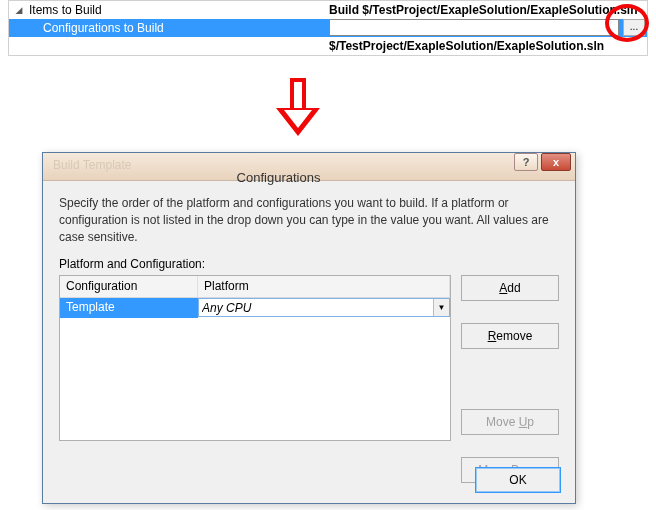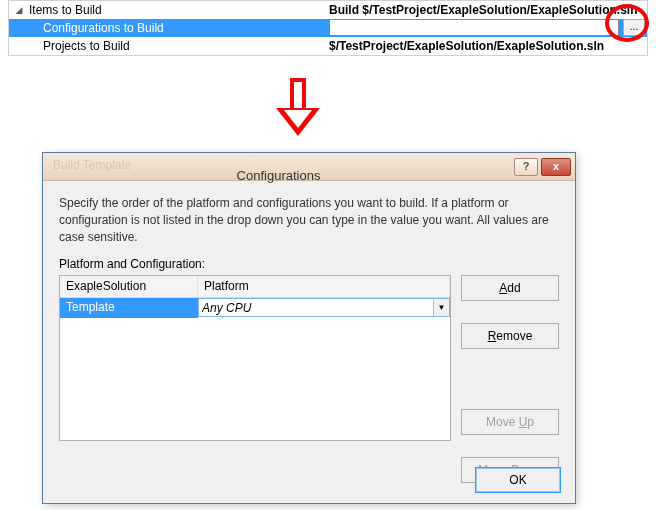--- a/index.html
+++ b/index.html
@@ -87,21 +87,21 @@
     left: 42px; top: 152px;
     width: 534px; height: 352px;
     border: 1px solid #5a7ca0;
     background: #f0f0f0;
     box-shadow: 2px 2px 8px rgba(0,0,0,0.2);
   }
   .titlebar {
     height: 28px;
     background: linear-gradient(#f6e9db, #e8d3bd);
     border-bottom: 1px solid #c8b8a5;
-    display: flex; align-items: center;
+    display: flex; 
     position: relative;
   }
   .titlebar-title {
     flex: 1; text-align: center; font-size: 13px; color: #333; margin-top: 17px;
   }
   .titlebar-ghost {
     position: absolute; left: 10px; top: 5px;
     color: #d8c8b6; font-size: 12px;
   }
   .titlebar-btns { display: flex; gap: 3px; margin-right: 4px; }
@@ -166,23 +166,20 @@
 <body>
 
 <div class="top-panel">
   <div class="tree-row">
     <span class="tree-expand">◢</span>
     <span class="tree-label">Items to Build</span>
   </div>
   <div class="tree-row child selected">
     <span class="tree-label">Configurations to Build</span>
   </div>
-  <div class="tree-row child">
-    <span class="tree-label">Projects to Build</span>
-  </div>
 
   <div class="tree-right">
     <div class="right-row">Build $/TestProject/ExapleSolution/ExapleSolution.sln</div>
     <div class="right-row edit">
       <input type="text" value="" style="">
     </div>
     <div class="right-row">$/TestProject/ExapleSolution/ExapleSolution.sln</div>
     <div class="ellipsis-btn">...</div>
   </div>
   <div class="red-circle"></div>
@@ -201,21 +198,21 @@
       <div class="tb-btn tb-help">?</div>
       <div class="tb-btn tb-close">x</div>
     </div>
   </div>
   <div class="dialog-body">
     <div class="dialog-desc">Specify the order of the platform and configurations you want to build. If a platform or configuration is not listed in the drop down you can type in the value you want. All values are case sensitive.</div>
     <div class="dialog-sub">Platform and Configuration:</div>
     <div class="grid-area">
       <div class="grid">
         <div class="grid-header">
-          <div class="gh-cell c1">ExapleSolution</div>
+          <div class="gh-cell c1">Configuration</div>
           <div class="gh-cell c2">Platform</div>
         </div>
         <div class="grid-row sel">
           <div class="c1bg">Template</div>
           <div class="c2bg">
             <input type="text" value="Any CPU" style="">
             <div class="combo-arrow">▼</div>
           </div>
         </div>
       </div>

